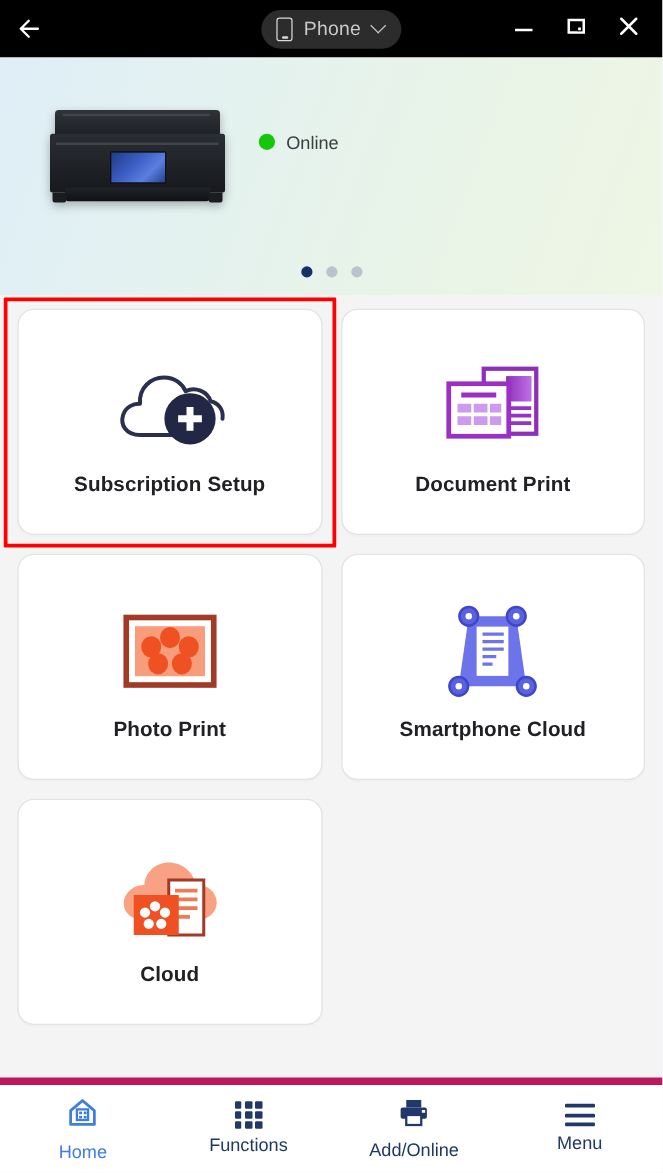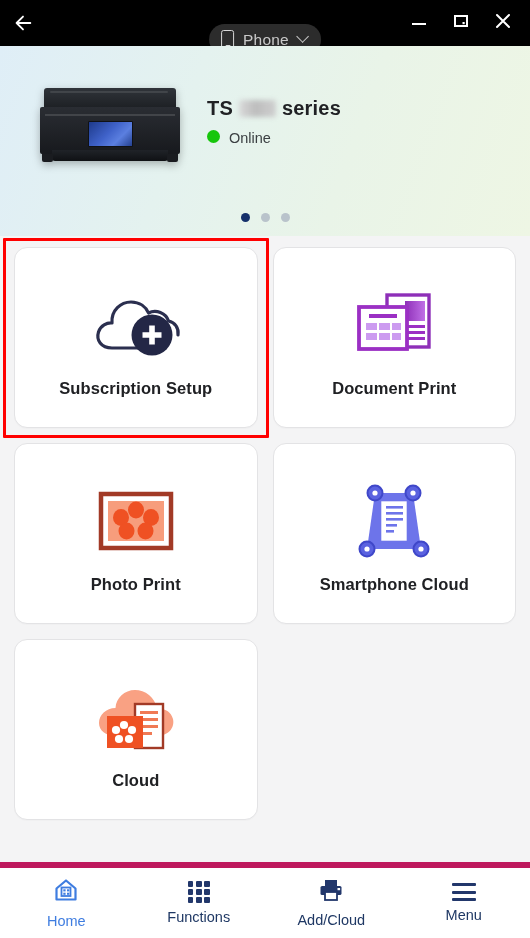--- a/index.html
+++ b/index.html
@@ -25,21 +25,21 @@
     flex: 0 0 46px;
   }
   .tb-back {
     width: 46px; height: 46px;
     display: flex; align-items: center; justify-content: center;
     cursor: pointer;
   }
   .tb-back svg { display: block; }
   .tb-pill {
     position: absolute;
-    left: 50%; top: 24px;
+    left: 50%; top: 8px;
     transform: translateX(-50%);
     height: 31px;
     background: #2c2c2c;
     border-radius: 16px;
     display: flex; align-items: center;
     padding: 0 14px 0 12px;
     gap: 9px;
     cursor: pointer;
   }
   .tb-pill .phone-glyph {
@@ -304,25 +304,20 @@
         <div class="body"></div>
         <div class="seam"></div>
         <div class="screen"></div>
         <div class="tray"></div>
         <div class="foot-l"></div>
         <div class="foot-r"></div>
       </div>
     </div>
 
     <div class="hero-info">
-      <div class="hero-title">
-        <span>TS</span>
-        <span class="blurred-model"></span>
-        <span>series</span>
-      </div>
       <div class="hero-status">
         <span class="status-dot"></span>
         <span class="status-text">Online</span>
       </div>
     </div>
 
     <div class="dots">
       <span class="dot active"></span>
       <span class="dot"></span>
       <span class="dot"></span>
@@ -487,21 +482,21 @@
 
     <div class="nav-item">
       <span>
         <svg width="26" height="24" viewBox="0 0 26 24">
           <rect x="7" y="2" width="12" height="6" fill="#22376b"></rect>
           <rect x="2.5" y="8" width="21" height="9" rx="1.6" fill="#22376b"></rect>
           <rect x="7" y="14" width="12" height="8" fill="#ffffff" stroke="#22376b" stroke-width="1.8"></rect>
           <rect x="19.5" y="10" width="2.6" height="2.2" fill="#ffffff"></rect>
         </svg>
       </span>
-      <span class="nav-label">Add/Cloud</span>
+      <span class="nav-label">Add/Online</span>
     </div>
 
     <div class="nav-item">
       <span class="hamburger">
         <i></i>
           <i></i>
           <i></i>
       </span>
       <span class="nav-label">Menu</span>
     </div>

